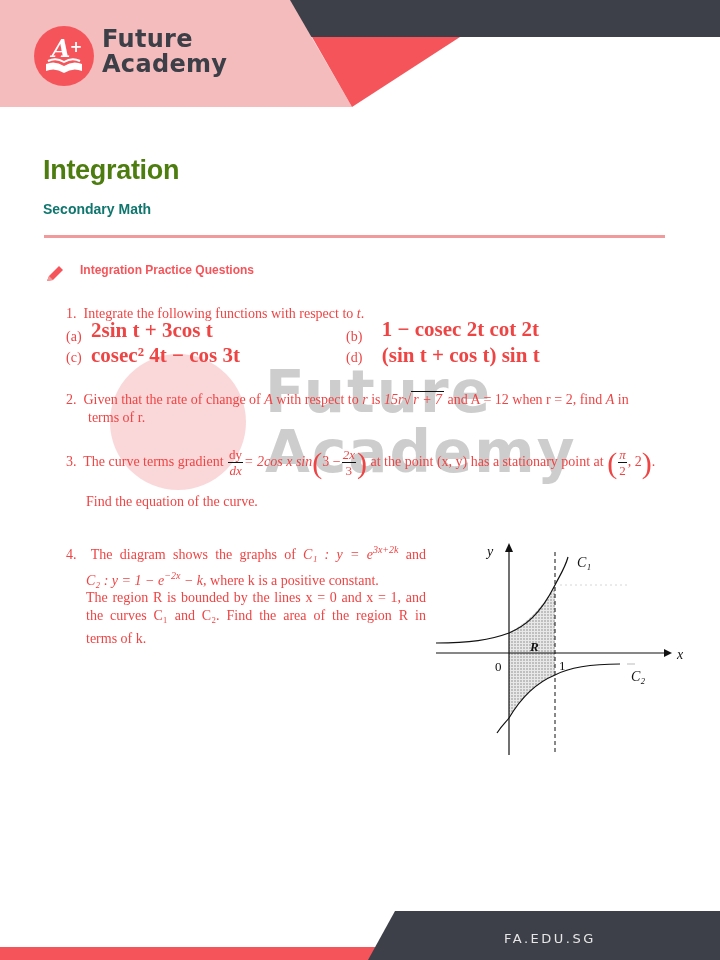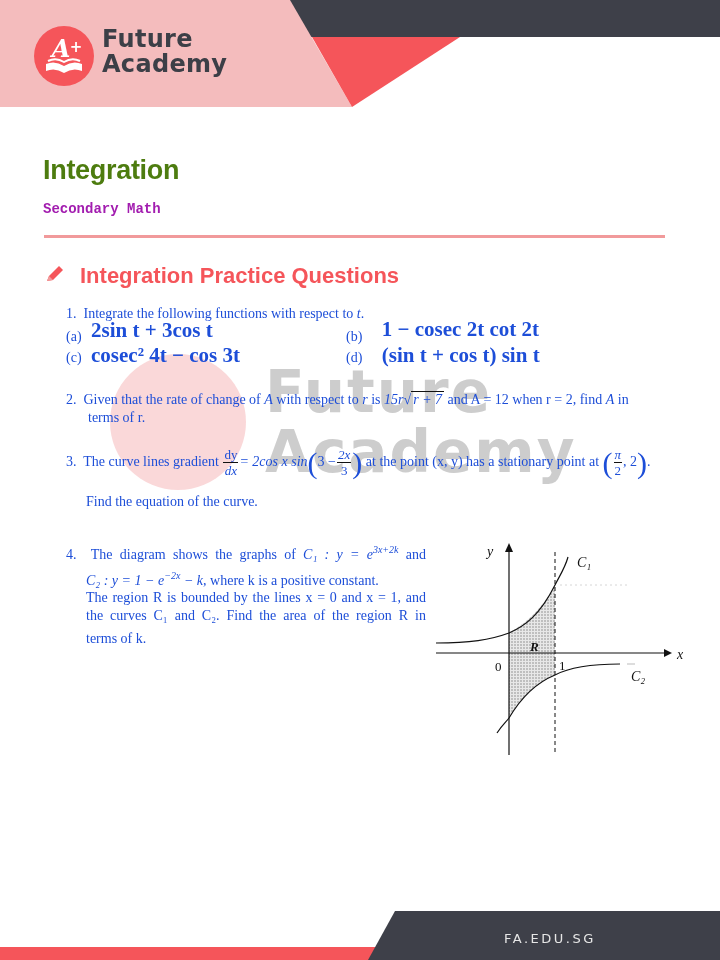--- a/index.html
+++ b/index.html
@@ -7,33 +7,33 @@
          font-family:"Liberation Serif", serif; color:#111; }
   .abs { position:absolute; }
   
   .hdr-svg { position:absolute; left:0; top:0; }
   .brand { position:absolute; left:102px; top:27px; font-family:"DejaVu Sans", sans-serif; font-weight:bold;
            color:#3c3f47; font-size:24px; line-height:25px; letter-spacing:0.3px; }
   .logo { position:absolute; left:34px; top:26px; width:60px; height:60px; }
   
   .title { position:absolute; left:43px; top:155px; font-family:"Liberation Sans", sans-serif; font-weight:bold;
            font-size:27px; color:#4d7c0f; letter-spacing:-0.3px; }
-  .subtitle { position:absolute; left:43px; top:201px; font-family:Liberation Mono, monospace; font-weight:bold;
-              font-size:14px; color:#a21caf; }
+  .subtitle { position:absolute; left:43px; top:201px; font-family:Liberation Sans, sans-serif; font-weight:bold;
+              font-size:14px; color:#0f766e; }
   .rule { position:absolute; left:44px; top:235px; width:621px; height:3px; background:#f19a9b; }
   .section { position:absolute; left:80px; top:263px; font-family:"Liberation Sans", sans-serif; font-weight:bold;
-             font-size:22px; color:#f5555a; }
+             font-size:12px; color:#f5555a; }
   .pencil { position:absolute; left:44px; top:264px; width:22px; height:20px; }
   
   .wm-circle { position:absolute; left:110px; top:354px; width:136px; height:136px; border-radius:50%;
                background:#f4a9ab; opacity:0.45; }
   .wm-text { position:absolute; left:265px; top:362px; font-family:"DejaVu Sans", sans-serif; font-weight:bold;
              font-size:58px; line-height:60px; color:#bdbdbd; opacity:0.75; letter-spacing:2px; }
   
-  .q { position:absolute; font-size:14px; line-height:17px; color:#1d4ed8; }
+  .q { position:absolute; font-size:14px; line-height:17px; color:#ef4444; }
   .m { font-style:italic; }
   .big { font-size:21px;font-weight:bold; }
   .frac { display:inline-flex; flex-direction:column; align-items:center; vertical-align:middle; font-size:13px; line-height:15px; margin:0 1px; }
   .frac .num { border-bottom:1px solid #111; padding:0 1px; }
   .paren { font-size:30px; line-height:30px; vertical-align:middle; font-weight:normal; }
   .sqrt { border-top:1px solid #111; padding:0 2px; }
   
   .footer-text { position:absolute; left:504px; top:931px; font-family:"DejaVu Sans", sans-serif; font-size:13px;
                  letter-spacing:2.5px; color:#e6e6e6; }
 </style>
@@ -106,21 +106,21 @@
   <span class="m">15r</span>√<span class="sqrt m">r + 7</span>
   <span>and</span>
   <span>A = 12 when r = 2, find</span>
   <span class="m">A</span>
   <span>in</span>
 </div>
 <div class="q" style="left:88px; top:409px;">terms of r.</div>
 
 <div class="q" style="left:66px; top:447px; width:630px; white-space:nowrap;">
   <span>3.</span>&nbsp;
-  <span>The curve lines gradient</span>
+  <span>The curve terms gradient</span>
   <span class="frac">
     <span class="num">dy</span>
     <span class="den m">dx</span>
   </span><span class="m">= 2cos x sin</span><span class="paren">(</span><span>3 −</span><span class="frac">
     <span class="num m">2x</span>
     <span class="den">3</span>
   </span><span class="paren">)</span>
   <span>at the point (x, y) has a stationary point at</span>
   <span class="paren">(</span><span class="frac">
     <span class="num m">π</span>

